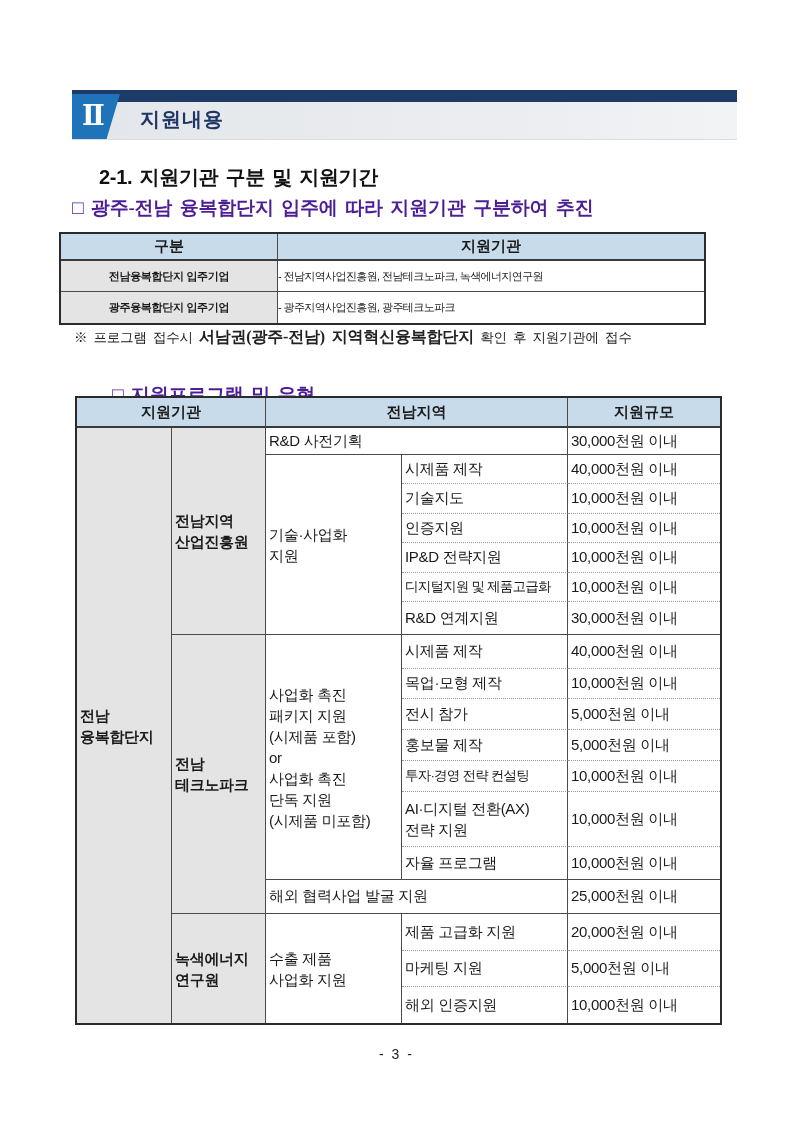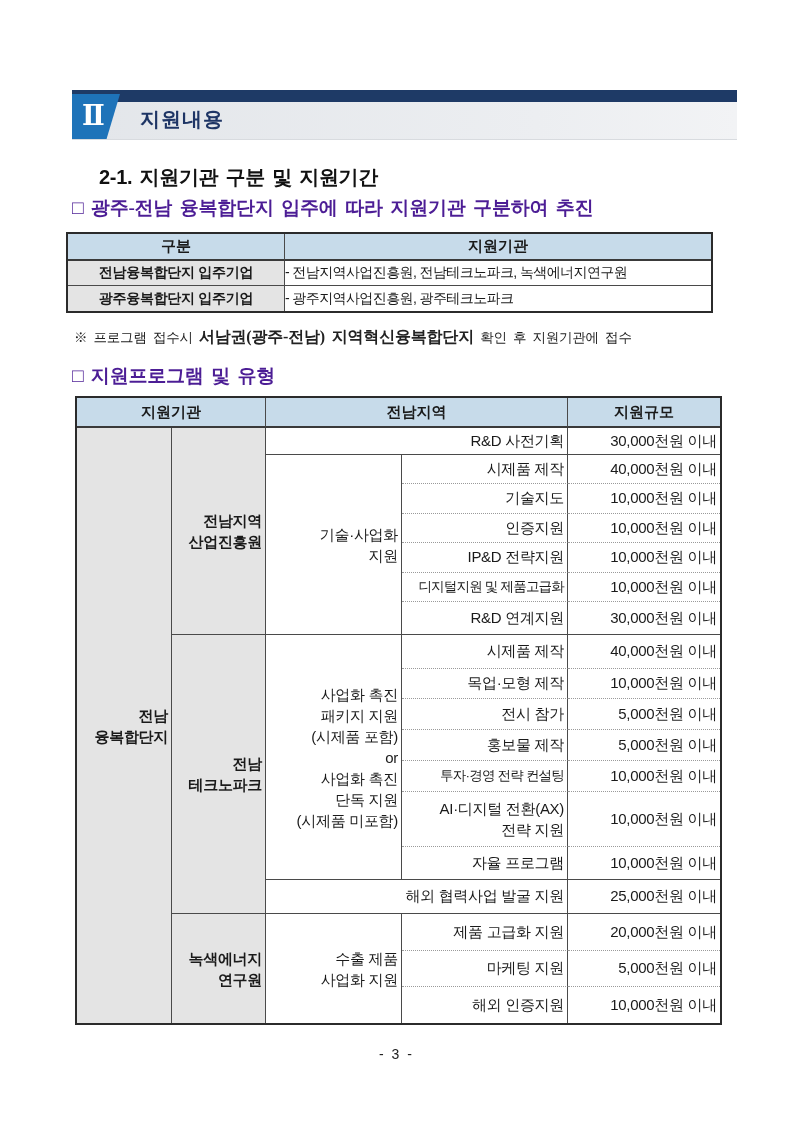--- a/index.html
+++ b/index.html
@@ -19,48 +19,48 @@
                    font-weight:bold; font-size:27px; padding-left:10px; line-height:1; }
   .bar-title { position:absolute; left:68px; top:16px; font-size:20px; font-weight:bold;
                color:#1e3565; letter-spacing:1px; }
 
   
   .h-sub { position:absolute; left:72px; top:164px; font-size:20px; font-weight:bold;
            color:#111; letter-spacing:-0.3px; word-spacing:2px;margin-left:27px; }
   .h-bullet { position:absolute; left:72px; font-family:"Liberation Serif","DejaVu Serif",serif;
               font-size:19px; font-weight:bold; color:#4c1d95; word-spacing:3px; letter-spacing:-0.2px;text-align:center; }
   .h-bullet1 { top:195px; }
-  .h-bullet2 { top:363px; }
+  .h-bullet2 { top:382px;margin-left:40px; }
 
   
   table { border-collapse:separate; border-spacing:0; table-layout:fixed; }
   td,th { overflow:hidden; }
 
   
-  .org-table { position:absolute; left:66px; top:232px; width:643px; border:2px solid #2b2b2b; }
+  .org-table { position:absolute; left:59px; top:232px; width:643px; border:2px solid #2b2b2b; }
   .org-table th { height:27px; background:#c7dbea; font-size:15px; font-weight:bold;
                   text-align:center; border-bottom:2px solid #3a3a3a; }
   .org-table th.c1 { border-right:1px solid #4a4a4a; }
-  .org-table td { height:25px; font-size:14px; vertical-align:middle; }
+  .org-table td { height:31px; font-size:11px; vertical-align:middle; }
   .org-table td.lab { background:#e4e4e4; font-weight:bold; text-align:center;
                       border-right:1px solid #4a4a4a; letter-spacing:-0.3px; }
   .org-table td.val { text-align:left; padding-left:0; letter-spacing:-0.6px; }
   .org-table tr.mid td { border-bottom:1px solid #4a4a4a; }
 
   
   .note { position:absolute; left:74px; top:327px; font-family:"Liberation Serif","DejaVu Serif",serif;
           font-size:13.5px; color:#222; word-spacing:3px; letter-spacing:-0.2px; }
   .note b { font-size:16px;margin-top:33px; }
 
   
   .prog-table { position:absolute; left:75px; top:396px; width:643px; border:2px solid #2b2b2b; }
   .prog-table th { height:30px; background:#c7dbea; font-size:15px; font-weight:bold;
                    text-align:center; border-bottom:2px solid #3a3a3a; border-right:1px solid #4a4a4a; }
   .prog-table th.last { border-right:none; }
-  .prog-table td { font-size:15px; text-align:right; vertical-align:middle; padding:1px 3px;
+  .prog-table td { font-size:15px; text-align:left; vertical-align:middle; padding:1px 3px;
                    border-right:1px solid #4a4a4a; border-bottom:1px solid #4a4a4a; letter-spacing:-0.3px; }
   .prog-table td.lastcol { border-right:none; }
   .prog-table td.db { border-bottom:1px dotted #9a9a9a; }
   .prog-table td.nb { border-bottom:none; }
   .prog-table td.grp { background:#e4e4e4; font-weight:bold; }
   .prog-table td.ml { white-space:pre-line; line-height:1.4; }
   .prog-table td.tight { font-size:13.5px; letter-spacing:-0.8px; }
 
   
   .page-footer { position:absolute; left:0; top:1046px; width:100%; text-align:center;

